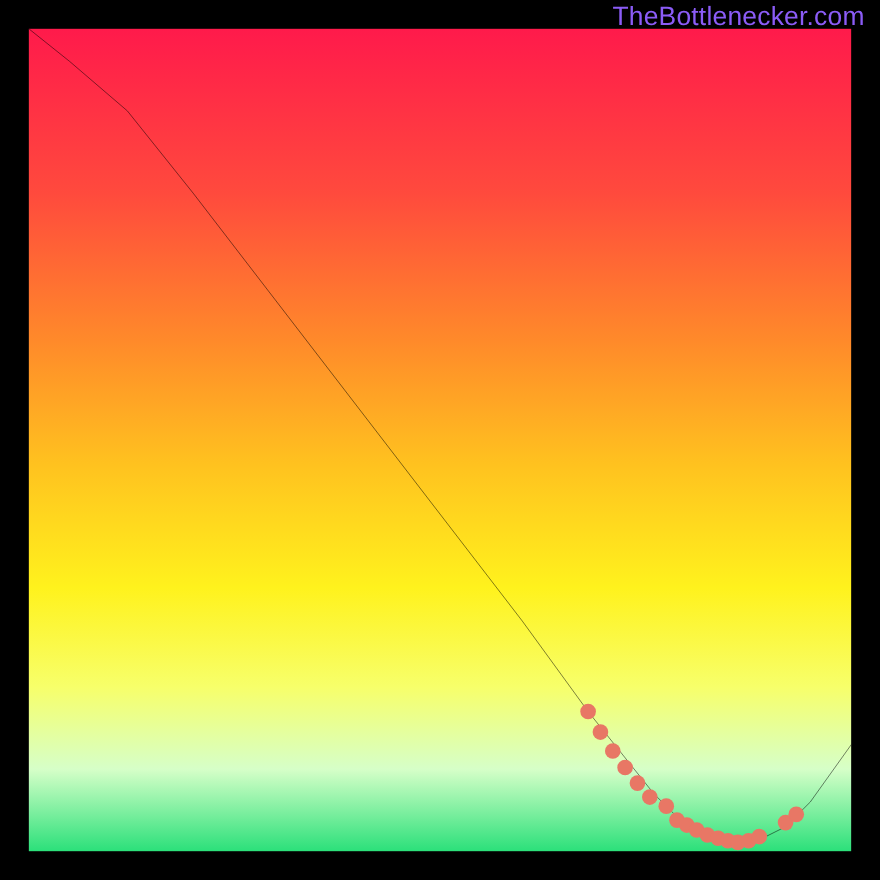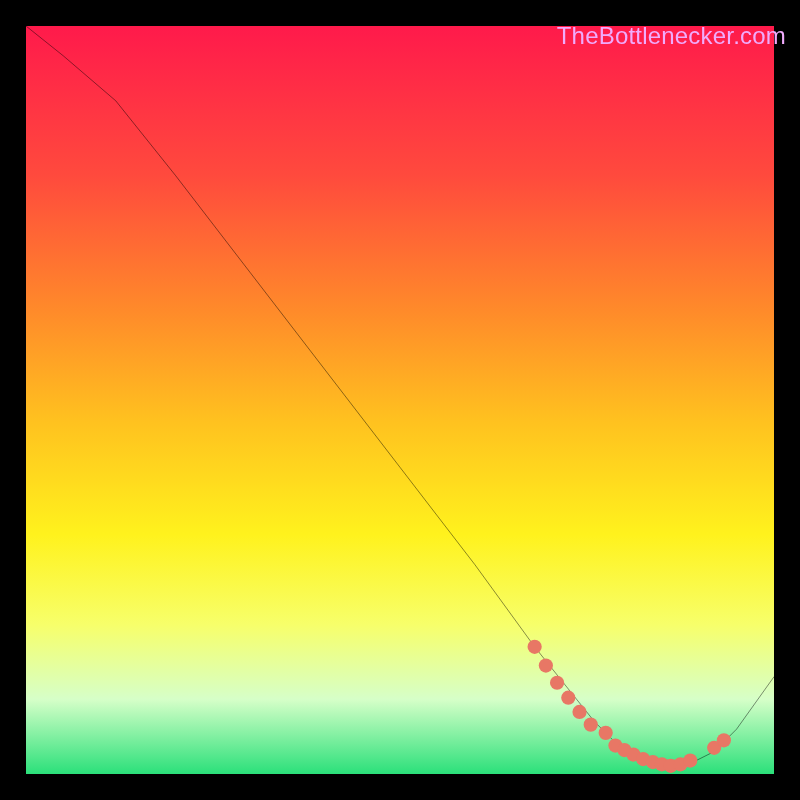--- a/index.html
+++ b/index.html
@@ -12,23 +12,23 @@
     font-family: Arial, Helvetica, sans-serif;
   }
   .frame {
     position: relative;
     width: 800px;
     height: 800px;
     background: #000;
   }
   .attribution {
     position: absolute;
-    top: 22px;
+    top: 2px;
     right: 14px;
-    color: #f0abfc;
+    color: #8b5cf6;
     font-size: 24px;
     letter-spacing: 0.2px;
     z-index: 10;
   }
   .plot {
     position: absolute;
     left: 26px;
     top: 26px;
     width: 748px;
     height: 748px;

